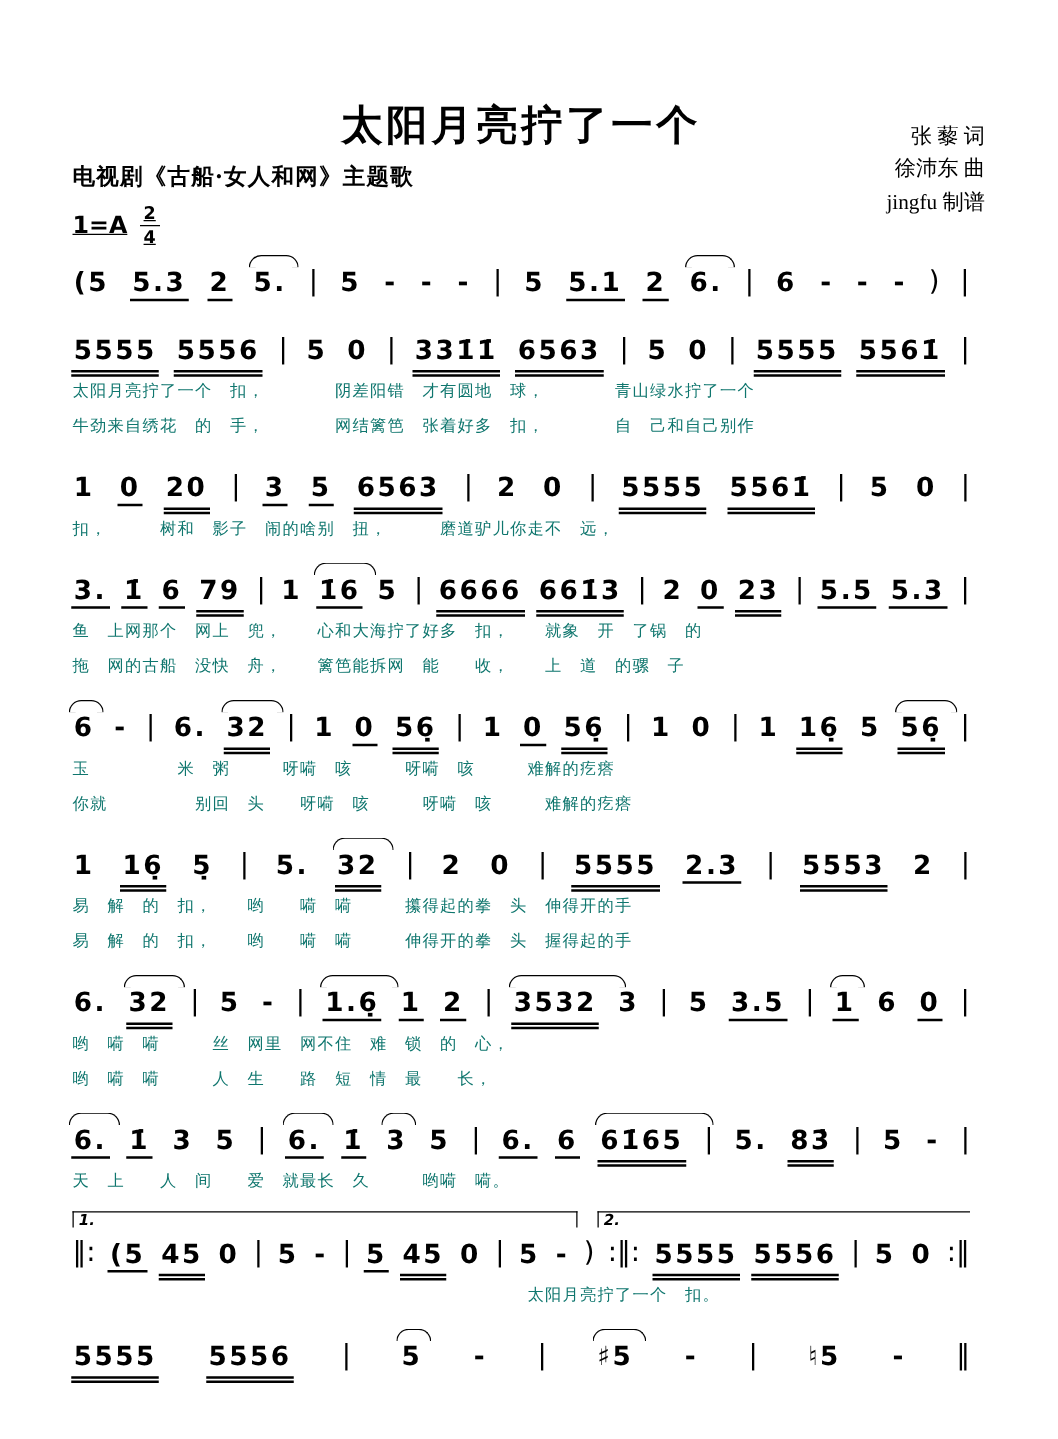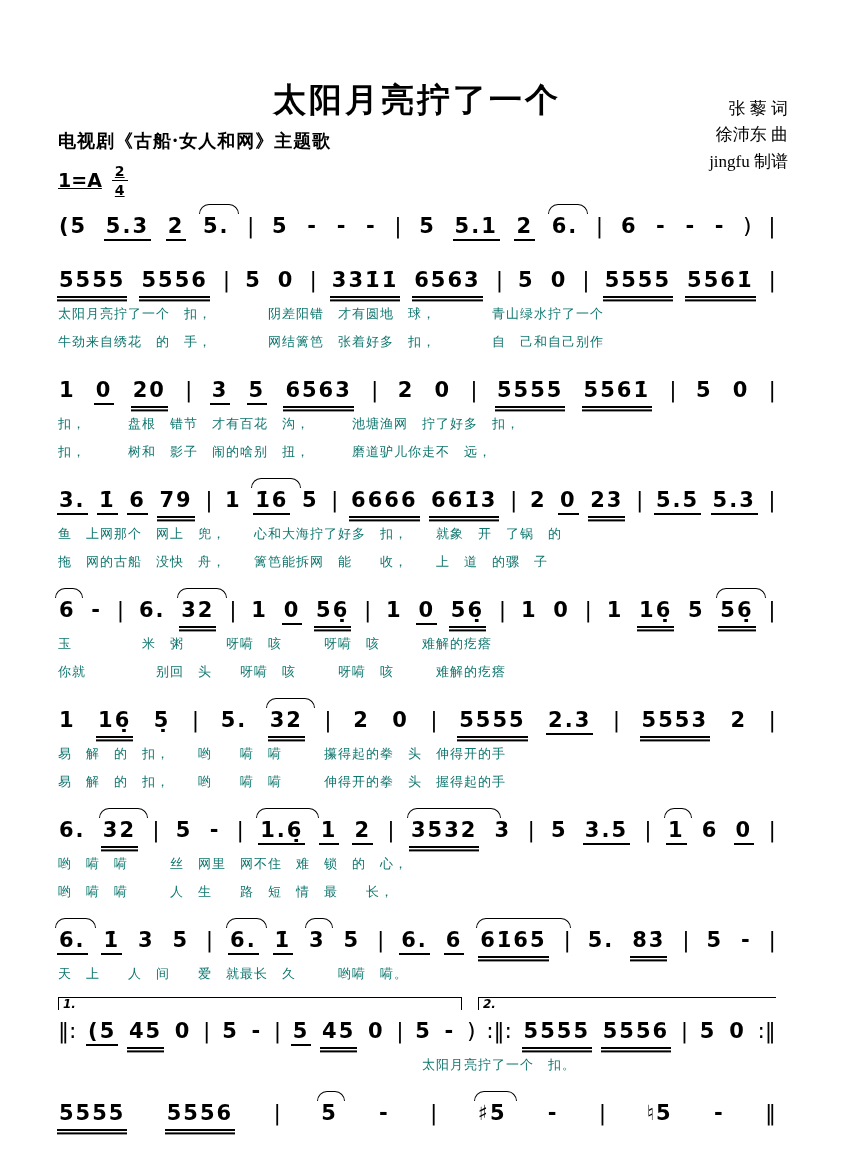--- a/index.html
+++ b/index.html
@@ -160,21 +160,20 @@
             <span class="tok">2</span>
             <span class="tok">0</span>
             <span class="tok bar">|</span>
             <span class="tok u2">5555</span>
             <span class="tok u2">5561̇</span>
             <span class="tok bar">|</span>
             <span class="tok">5</span>
             <span class="tok">0</span>
             <span class="tok bar">|</span>
           </div>
-          <div class="lyric">扣，　　　盘根　错节　才有百花　沟，　　　池塘渔网　拧了好多　扣，</div>
           <div class="lyric">扣，　　　树和　影子　闹的啥别　扭，　　　磨道驴儿你走不　远，</div>
         </div>
         <div class="system">
           <div class="notes">
             <span class="tok u1">3.</span>
             <span class="tok u1">1̇</span>
             <span class="tok u1">6</span>
             <span class="tok u2">79</span>
             <span class="tok bar">|</span>
             <span class="tok">1</span>

